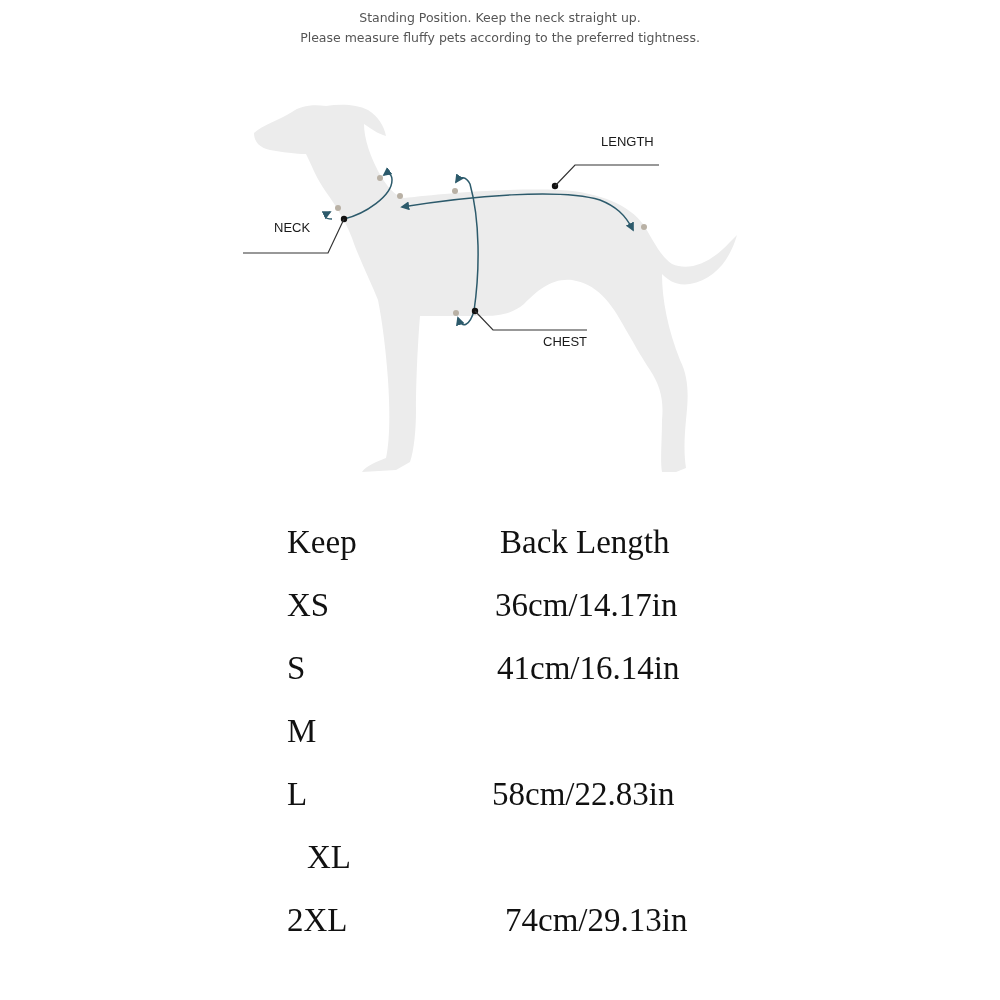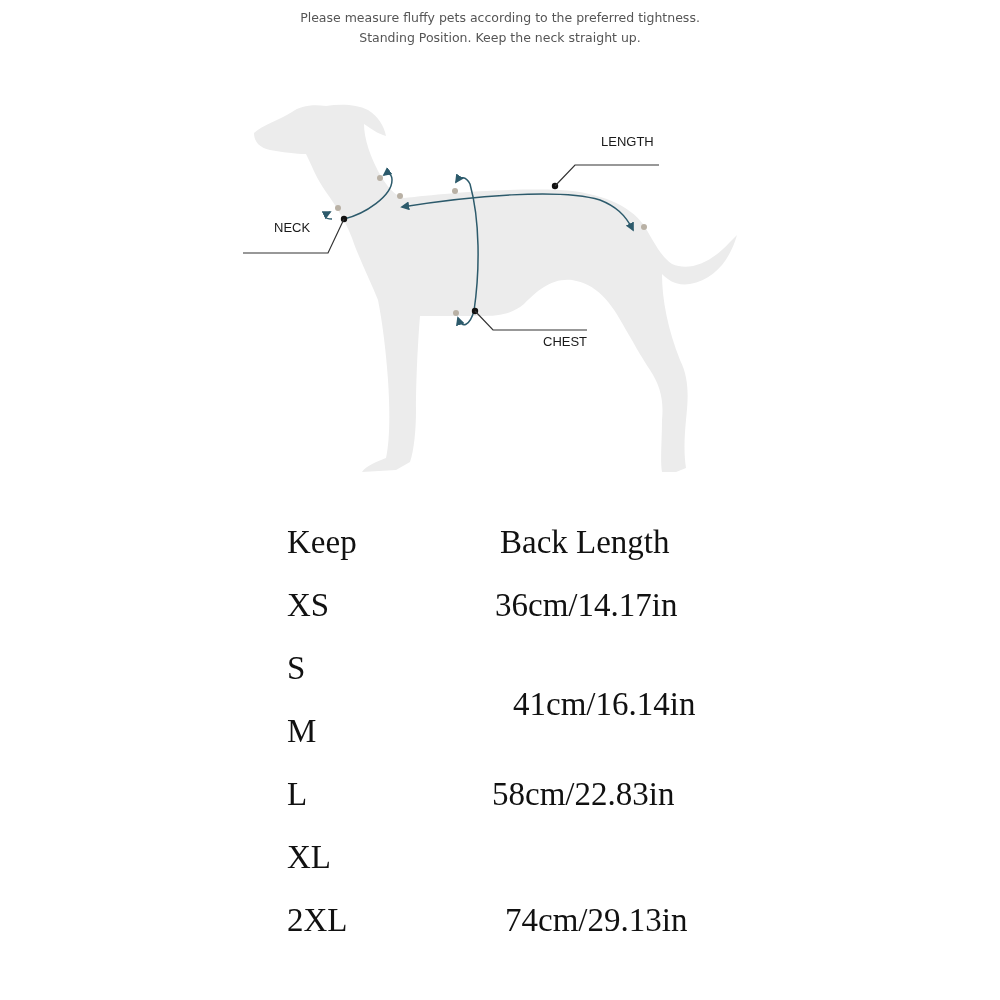--- a/index.html
+++ b/index.html
@@ -17,22 +17,22 @@
       font-family: "Liberation Serif", "DejaVu Serif", serif; font-size: 33px; color: #111111;
     }
     .row { position: absolute; left: 0; height: 50px; width: 460px; }
     .cell-size { position: absolute; left: 0; top: 0; }
     .cell-len { position: absolute; top: 0; white-space: nowrap; }
   </style>
 </head>
 <body>
 
 <div class="instructions">
+  <div>Standing Position. Keep the neck straight up.</div>
   <div>Please measure fluffy pets according to the preferred tightness.</div>
-  <div>Standing Position. Keep the neck straight up.</div>
 </div>
 
 <svg class="diagram" viewBox="0 0 1000 500" width="1000" height="500">
   <defs>
     <marker id="arrowhead" viewBox="0 0 10 10" refX="8" refY="5" markerWidth="6" markerHeight="6" orient="auto-start-reverse">
       <path d="M0,0 L10,5 L0,10 z" fill="#2c5a6b"></path>
     </marker>
   </defs>
 
   <g fill="#ececec">
@@ -112,29 +112,29 @@
   <div class="row" style="top:0px;">
     <span class="cell-size">Keep</span>
     <span class="cell-len" style="left:213px;text-align:right;">Back Length</span>
   </div>
   <div class="row" style="top:63px;">
     <span class="cell-size">XS</span>
     <span class="cell-len" style="left:208px;">36cm/14.17in</span>
   </div>
   <div class="row" style="top:126px;">
     <span class="cell-size">S</span>
-    <span class="cell-len" style="left:226px;margin-top:36px;">41cm/16.14in</span>
+    <span class="cell-len" style="left:210px;">41cm/16.14in</span>
   </div>
   <div class="row" style="top:189px;">
     <span class="cell-size">M</span>
   </div>
   <div class="row" style="top:252px;">
     <span class="cell-size">L</span>
     <span class="cell-len" style="left:205px;">58cm/22.83in</span>
   </div>
-  <div class="row" style="top:315px;">
+  <div class="row" style="top:315px;margin-left:20px;">
     <span class="cell-size">XL</span>
   </div>
   <div class="row" style="top:378px;">
     <span class="cell-size">2XL</span>
     <span class="cell-len" style="left:218px;">74cm/29.13in</span>
   </div>
 </div>
 
 </body></html>

